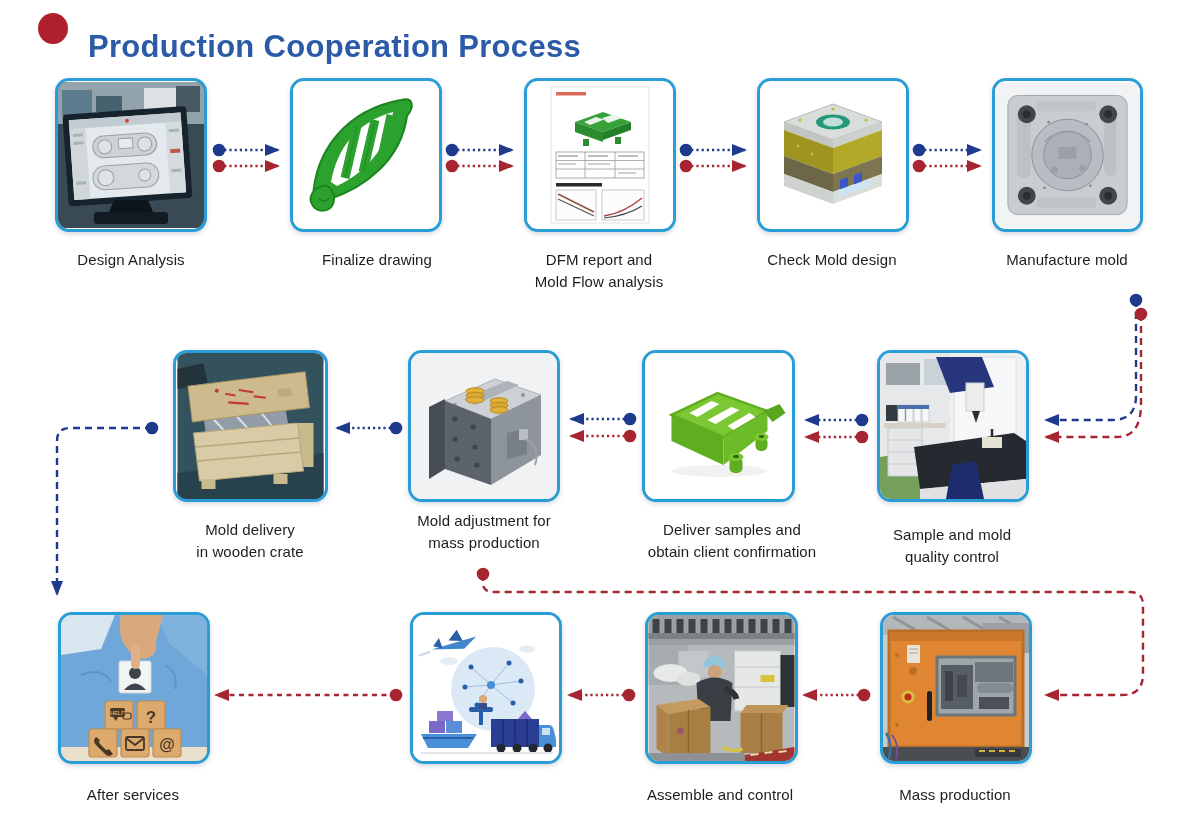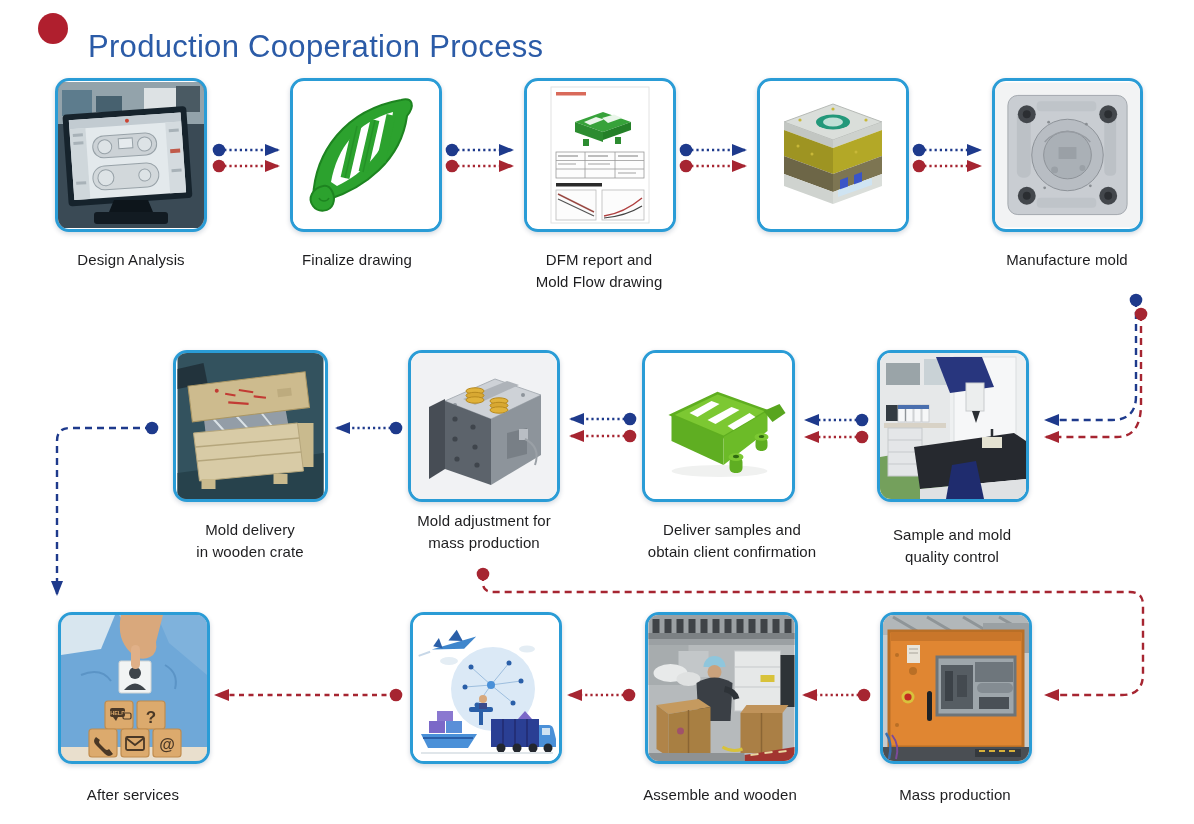--- a/index.html
+++ b/index.html
@@ -8,21 +8,21 @@
     font-family:"Liberation Sans",sans-serif;overflow:hidden;
   }
   .canvas{position:absolute;inset:0;}
   .connectors{position:absolute;left:0;top:0;z-index:1;}
   .title-bullet{
     position:absolute;left:38px;top:13px;width:30px;height:31px;
     background:#b01f2e;border-radius:50%;z-index:3;
   }
   .page-title{
     position:absolute;left:88px;top:8px;z-index:3;
-    font-size:31px;font-weight:400;color:#2b5ba7;letter-spacing:.3px;
+    font-size:31px;font-weight:700;color:#2b5ba7;letter-spacing:.3px;
   }
   .step{position:absolute;z-index:2;}
   .frame{
     border:3px solid #2a9cd6;border-radius:14px;background:#fff;
     overflow:hidden;box-shadow:0 2px 5px rgba(0,40,80,.18);
   }
   .frame svg{display:block;width:100%;height:100%;}
   .lbl{
     position:absolute;z-index:2;width:230px;text-align:center;
     font-size:15px;line-height:21.5px;color:#1d1d1f;white-space:pre-line;
@@ -534,31 +534,32 @@
         <rect y="132" width="146" height="14" fill="#4a4e53"></rect>
         <rect x="92" y="134" width="46" height="8" fill="#35393d"></rect>
         <path d="M96,136 h6 M106,136 h6 M116,136 h6 M126,136 h6" stroke="#d8b13a" stroke-width="2"></path>
         <path d="M3,118 q7,10 3,26" stroke="#3a6fb0" stroke-width="2.5" fill="none"></path>
         <path d="M9,120 q8,10 4,24" stroke="#7c4a9a" stroke-width="2" fill="none"></path>
       </svg>
     </div>
   </div>
 
   <div class="lbl" style="left:16px;top:249px">Design Analysis</div>
-  <div class="lbl" style="left:242px;top:249px">Finalize drawing</div>
+  <div class="lbl" style="left:262px;top:249px">Finalize drawing</div>
   <div class="lbl" style="left:484px;top:249px">DFM report and
-Mold Flow drawing</div>
+Mold Flow analysis</div>
+  <div class="lbl" style="left:717px;top:249px">Check Mold design</div>
   <div class="lbl" style="left:952px;top:249px">Manufacture mold</div>
 
   <div class="lbl" style="left:837px;top:524px">Sample and mold
 quality control</div>
   <div class="lbl" style="left:617px;top:519px">Deliver samples and
 obtain client confirmation</div>
   <div class="lbl" style="left:369px;top:510px">Mold adjustment for
 mass production</div>
   <div class="lbl" style="left:18px;top:784px">After services</div>
 
   <div class="lbl" style="left:135px;top:519px">Mold delivery
 in wooden crate</div>
-  <div class="lbl" style="left:605px;top:784px">Assemble and wooden</div>
+  <div class="lbl" style="left:605px;top:784px">Assemble and control</div>
   <div class="lbl" style="left:840px;top:784px">Mass production</div>
 
 </div>
 
 </body></html>

